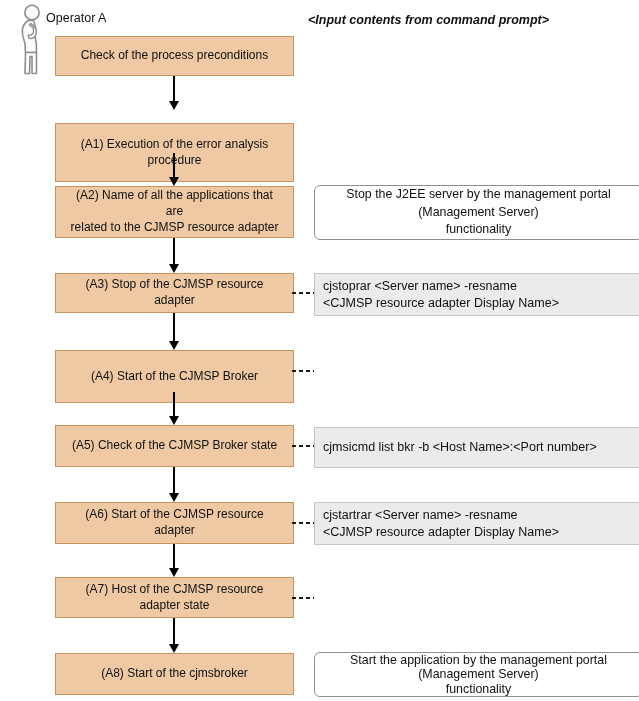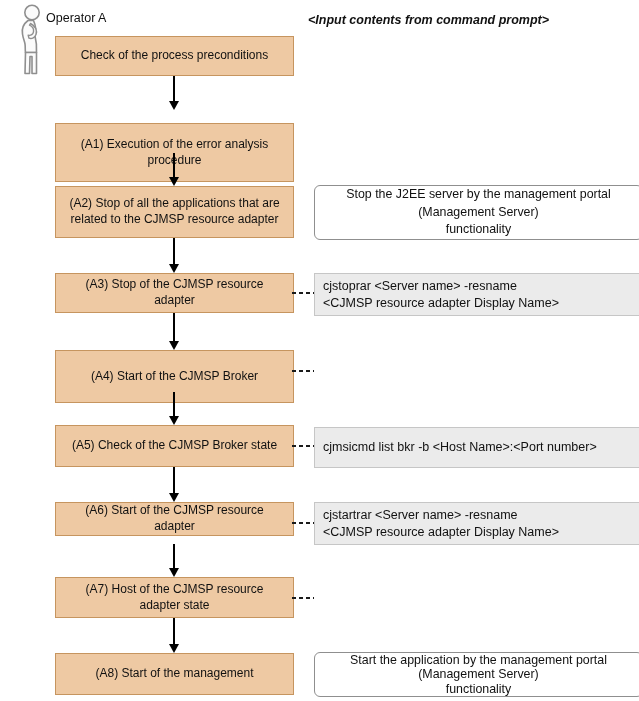--- a/index.html
+++ b/index.html
@@ -22,21 +22,21 @@
   .person{position:absolute;left:7px;top:4px;}
 
   .step{
     position:absolute;left:47px;width:239px;box-sizing:border-box;
     background:var(--step-fill);border:1.5px solid var(--step-border);
     display:flex;align-items:center;justify-content:center;text-align:center;
     font-size:12px;line-height:1.32;padding:1px 10px;white-space:pre-line;
   }
   .s1{top:36px;height:40px}.s2{top:123px;height:59px}.s3{top:186px;height:52px}
   .s4{top:273px;height:40px}.s5{top:350px;height:53px}.s6{top:425px;height:42px}
-  .s7{top:502px;height:34px}.s8{top:577px;height:41px}.s9{top:653px;height:42px}
+  .s7{top:502px;height:42px}.s8{top:577px;height:41px}.s9{top:653px;height:42px}
 
   .arrow{position:absolute;left:160px;width:12px;display:flex;flex-direction:column;align-items:center;}
   .arrow .shaft{width:1.6px;background:var(--arrow-color);flex:1;}
   .arrow .head{width:0;height:0;border-left:5.5px solid transparent;
     border-right:5.5px solid transparent;border-top:9px solid var(--arrow-color);}
   .ar1{top:76px;height:34px}.ar2{top:153px;height:33px}.ar3{top:238px;height:35px}
   .ar4{top:313px;height:37px}.ar5{top:392px;height:33px}.ar6{top:467px;height:35px}
   .ar7{top:544px;height:33px}.ar8{top:618px;height:35px}
 
   .dash{position:absolute;left:284px;width:22px;height:2px;
@@ -73,30 +73,30 @@
     <path d="M10.5 48.5 L 10 69.5 L 14.5 69.5 L 15 52.5 L 17 52.5 L 17 69.5 L 21.5 69.5 L 21.5 48.5 Z" fill="#fbfbfb" stroke="#8f8f8f" stroke-width="1.6" stroke-linejoin="round"></path>
   </svg>
 
   <div class="op-label">Operator A</div>
 
   <div class="cmd-header">&lt;Input contents from command prompt&gt;</div>
 
   <div class="step s1">Check of the process preconditions</div>
   <div class="step s2">(A1) Execution of the error analysis
 procedure</div>
-  <div class="step s3">(A2) Stop of all the applications that are
+  <div class="step s3">(A2) Name of all the applications that are
 related to the CJMSP resource adapter</div>
   <div class="step s4">(A3) Stop of the CJMSP resource adapter</div>
   <div class="step s5">(A4) Start of the CJMSP Broker</div>
   <div class="step s6">(A5) Check of the CJMSP Broker state</div>
   <div class="step s7">(A6)  Start of the CJMSP resource
 adapter</div>
   <div class="step s8">(A7) Host of the CJMSP resource
 adapter state</div>
-  <div class="step s9">(A8) Start of the management</div>
+  <div class="step s9">(A8) Start of the cjmsbroker</div>
 
   <div class="arrow ar1">
       <div class="shaft"></div>
       <div class="head"></div>
     </div>
   <div class="arrow ar2">
       <div class="shaft"></div>
       <div class="head"></div>
     </div>
   <div class="arrow ar3">

